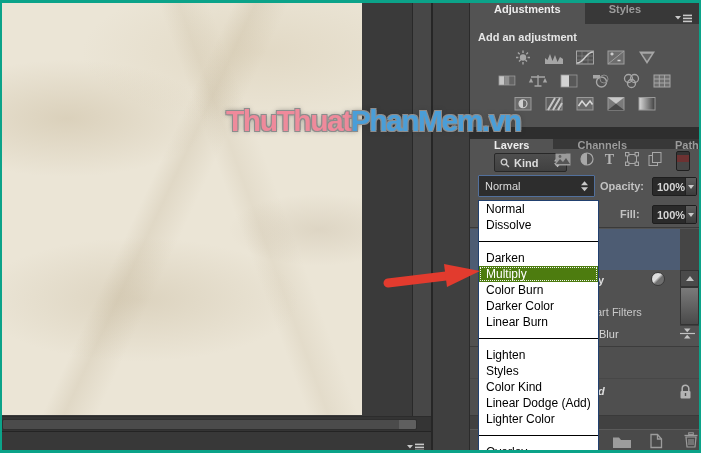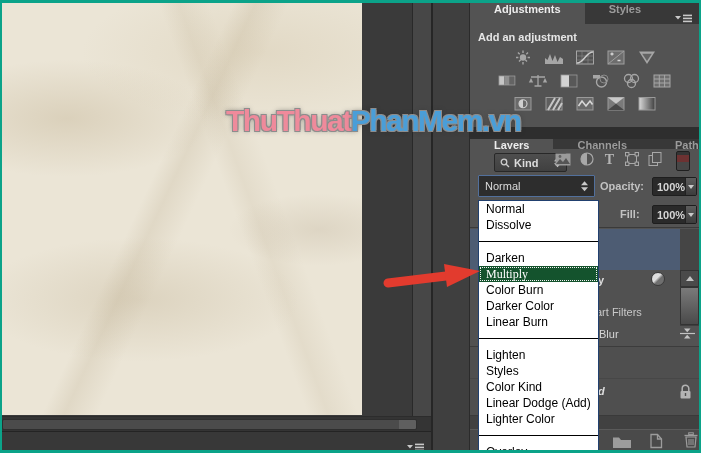--- a/index.html
+++ b/index.html
@@ -96,21 +96,21 @@
   #bottomBar{position:absolute;left:0;top:280px;width:229px;height:21px;background:#4a4a4a;border-top:1px solid #5a5a5a;}
   .bbIcon{position:absolute;top:3px;}
   #folderIcon{left:142px;top:5px;}
   #newLayerIcon{left:177px;top:3px;}
   #trashIcon{left:213px;top:2px;}
 
   
   #ddList{left:478px;top:200px;width:121px;background:#ffffff;border:1px solid #21406f;z-index:60;
           font:12px "Liberation Sans",sans-serif;color:#000;}
   .dd-item{height:16px;line-height:16px;padding-left:7px;white-space:nowrap;}
-  .dd-item.selected{background:#14532d;color:#fff;outline:1px dotted #f2f2f2;outline-offset:-2px;font-family:Liberation Serif, serif;}
+  .dd-item.selected{background:#4d7c0f;color:#fff;outline:1px dotted #f2f2f2;outline-offset:-2px;}
   .dd-sep{border-top:1px solid #000;margin:8px 0;}
 
   
   #arrow{left:368px;top:252px;z-index:70;}
 
   
   #wm{left:226px;top:106px;z-index:40;font:bold 30px/1 "Liberation Sans",sans-serif;
       letter-spacing:-1.5px;white-space:nowrap;
       text-shadow:-1px -1px 0 #8d8d8d,1px -1px 0 #8d8d8d,-1px 1px 0 #8d8d8d,1px 1px 0 #8d8d8d,0 0 5px rgba(40,40,40,.55);}
   .wm-pink{color:#ef8a9b;}

